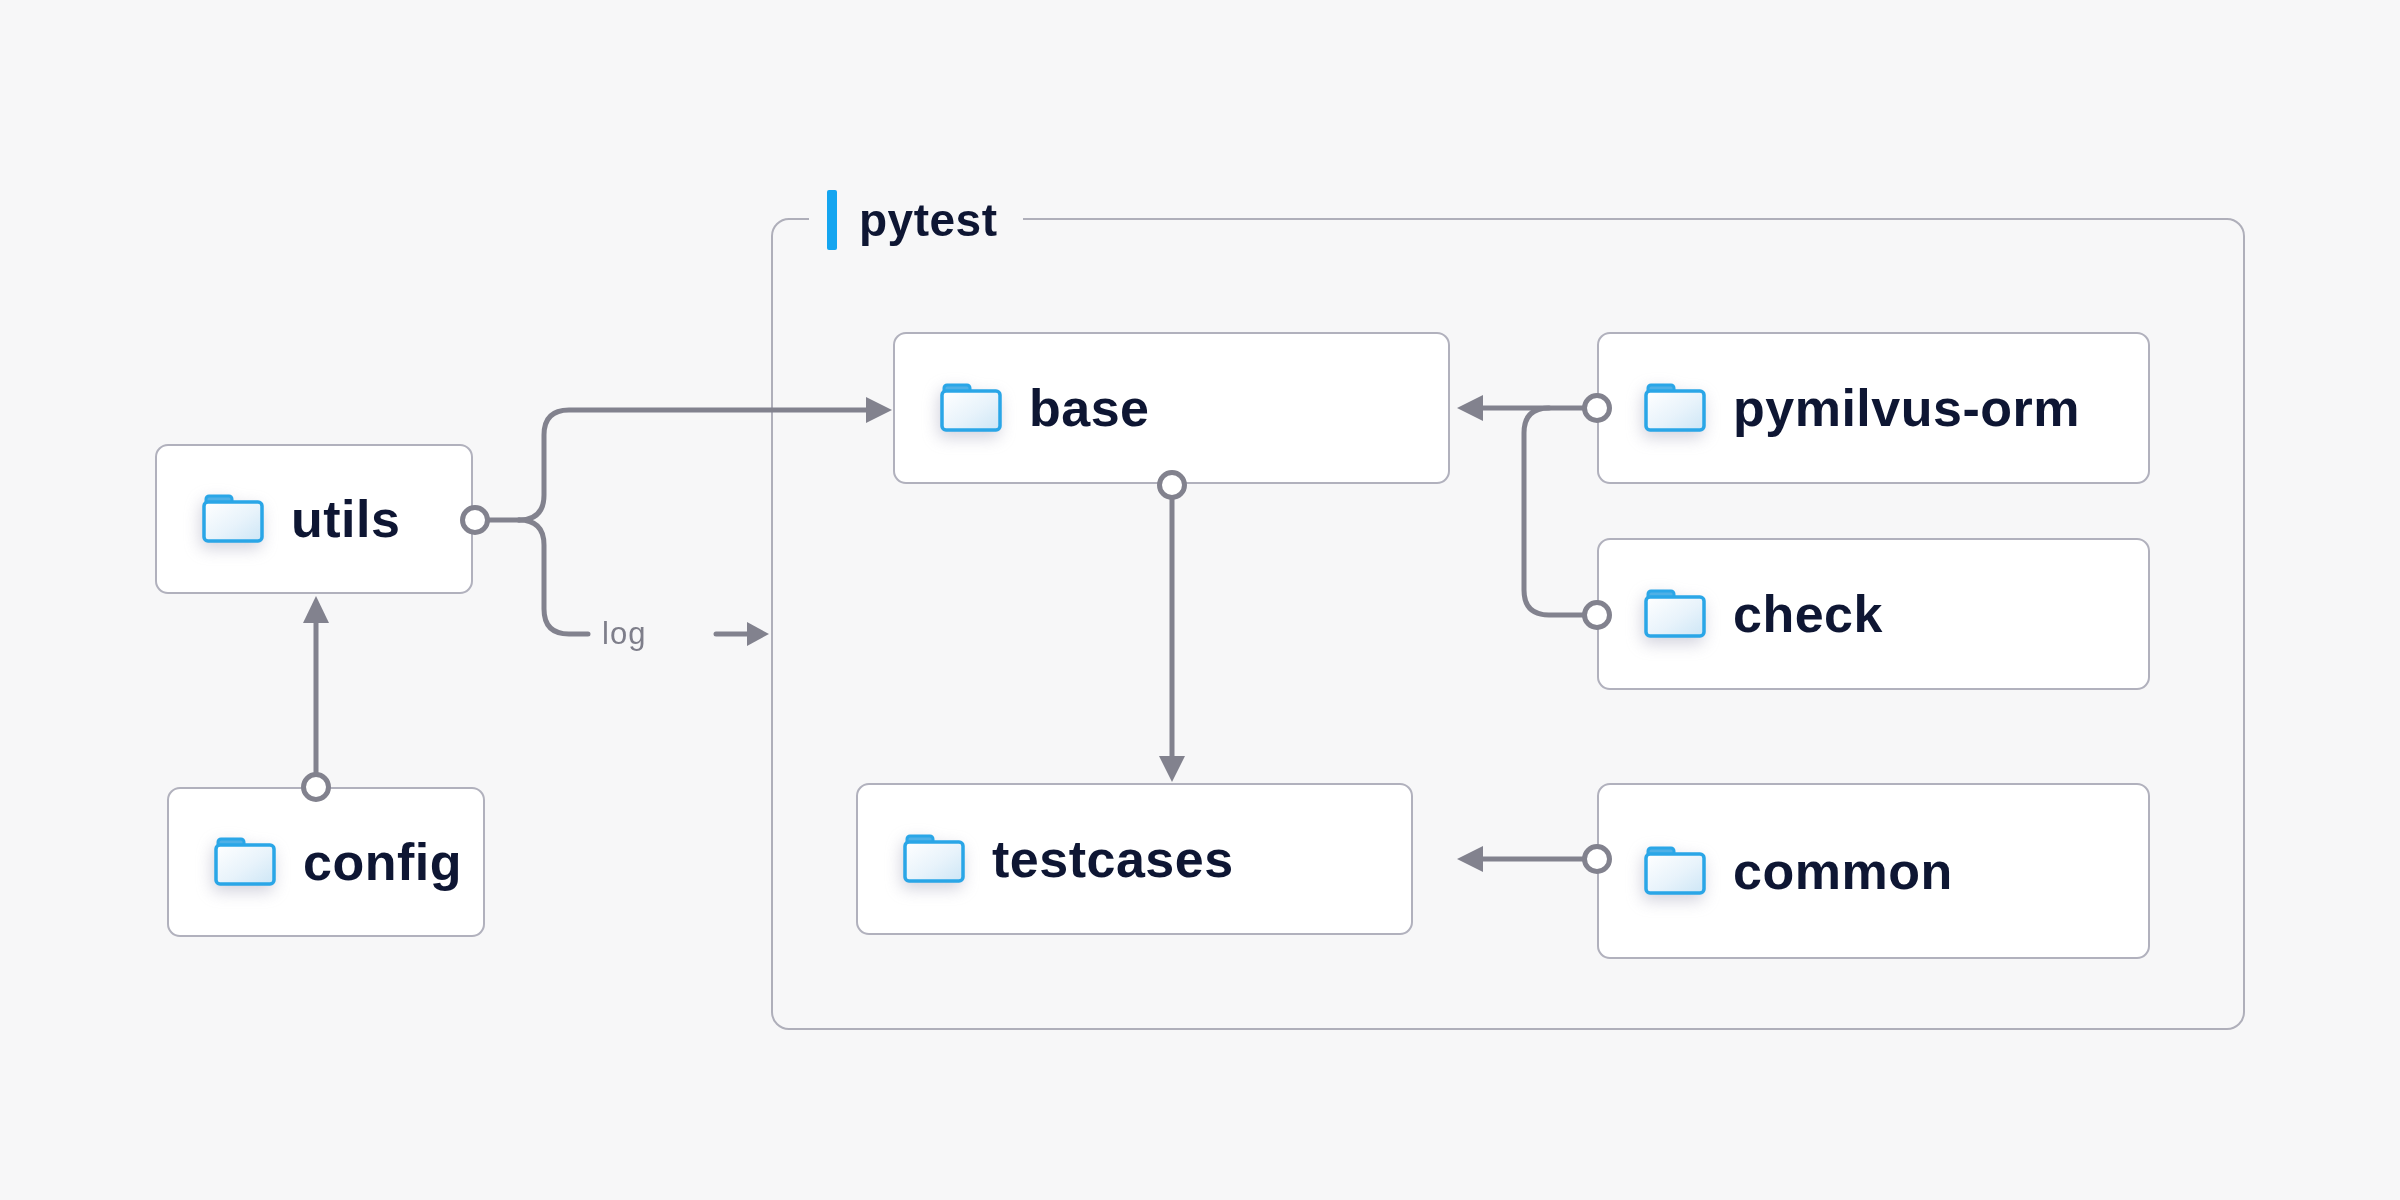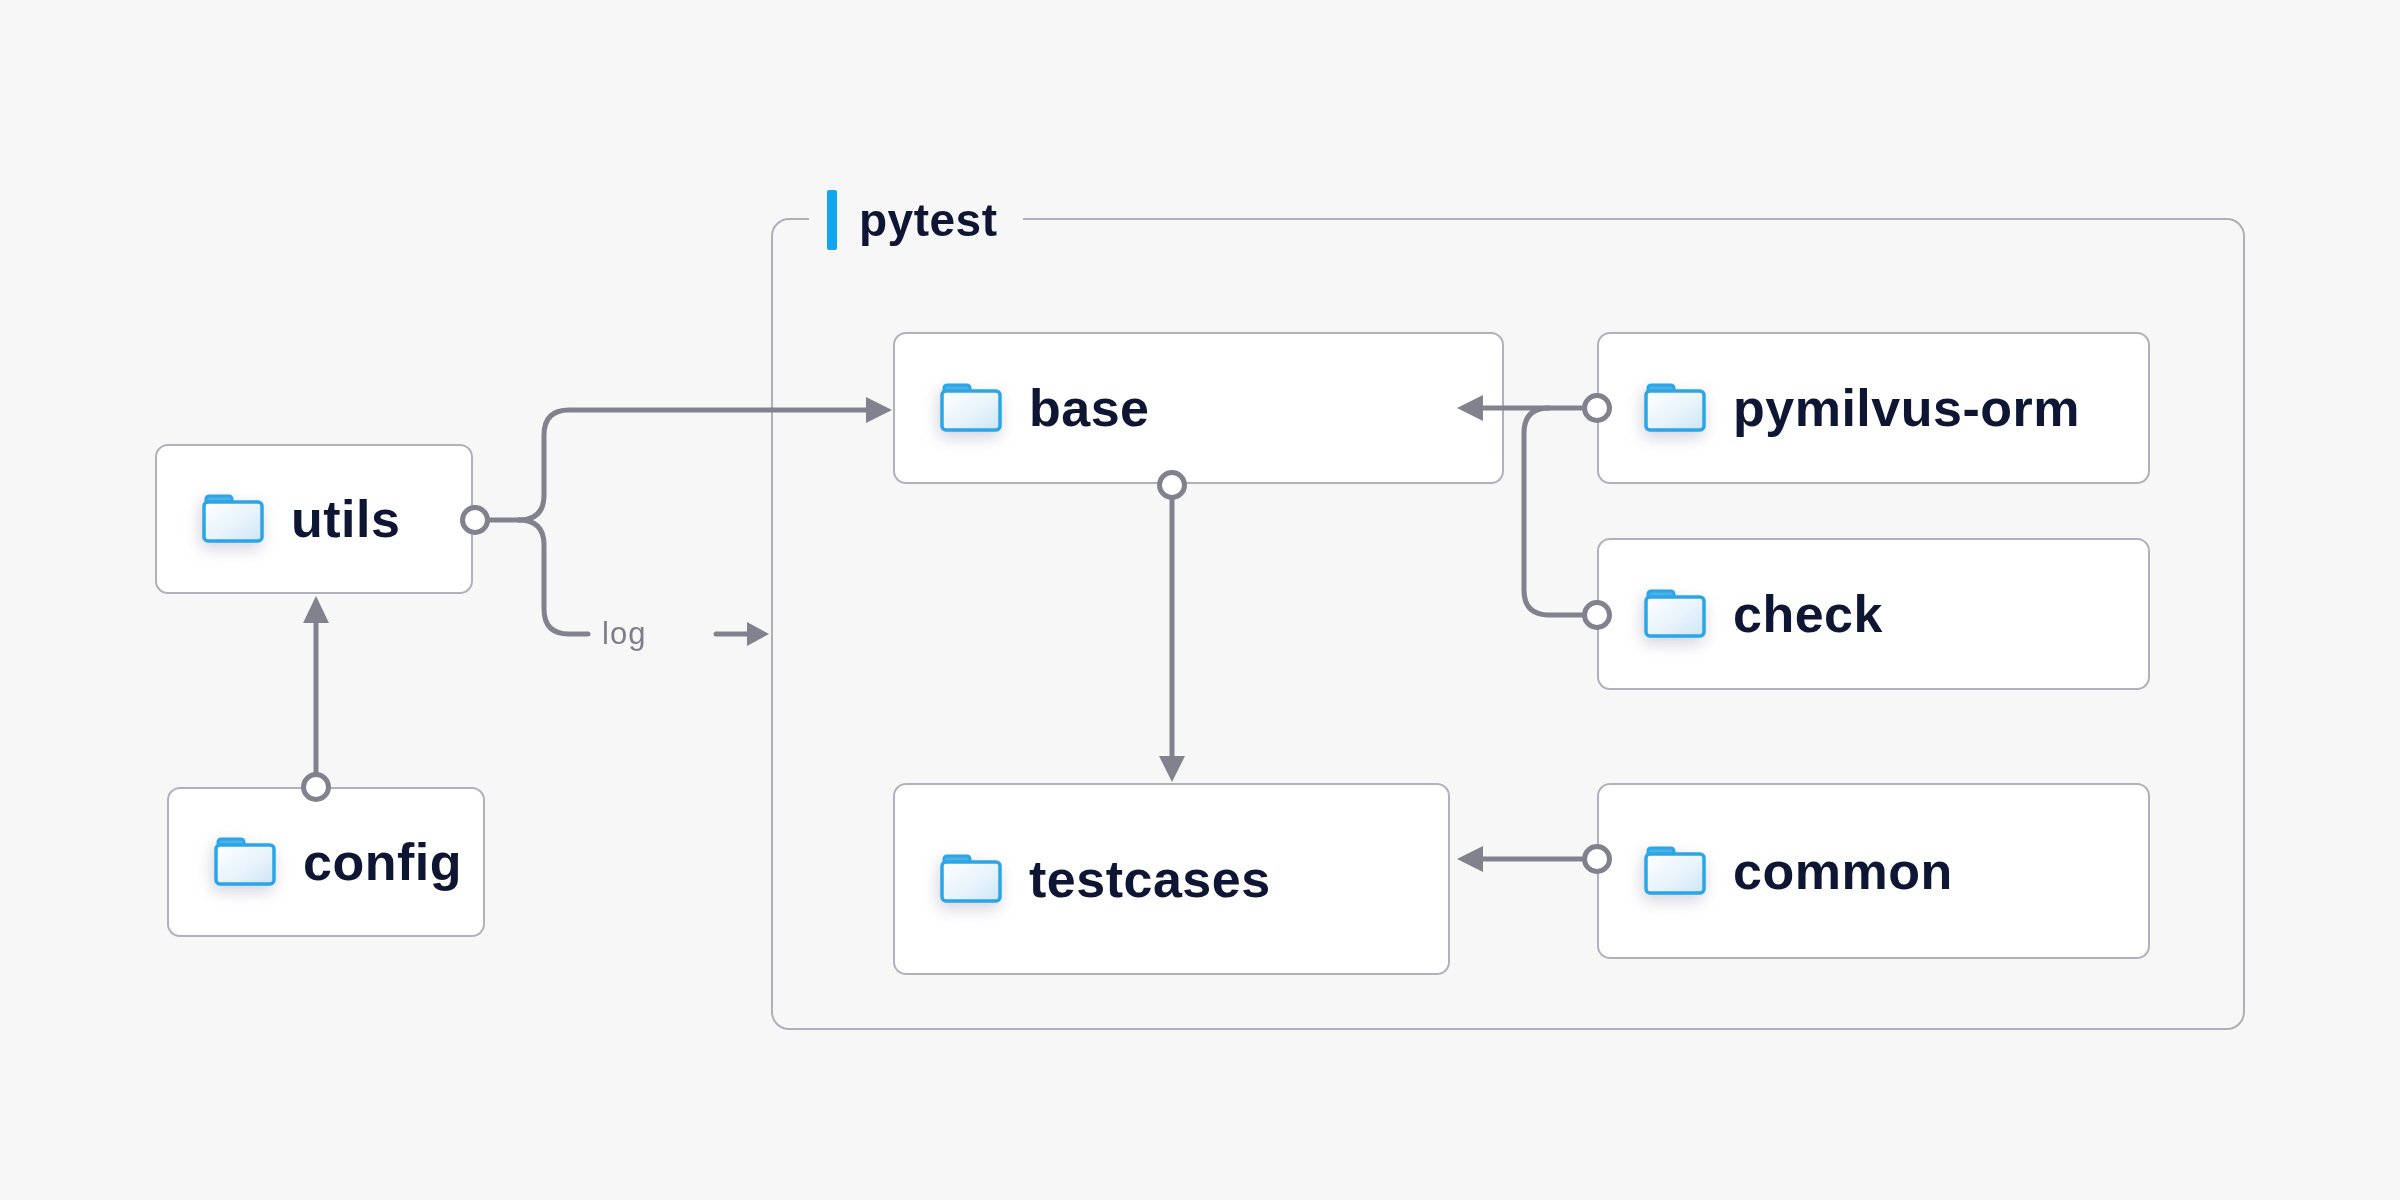--- a/index.html
+++ b/index.html
@@ -117,21 +117,21 @@
   </div>
 
   <div class="node" style="left:167px;top:787px;width:318px;height:150px">
     <svg class="folder" viewBox="0 0 64 50" width="64" height="50" aria-hidden="true">
       <rect class="f-tab" x="5" y="2" width="26" height="14" rx="3"></rect>
       <rect class="f-body" x="3" y="8" width="58" height="39" rx="4" fill="url(#folderGrad)"></rect>
     </svg>
     <span class="node-label">config</span>
   </div>
 
-  <div class="node" style="left:893px;top:332px;width:611px;height:152px">
+  <div class="node" style="left:893px;top:332px;width:557px;height:152px">
     <svg class="folder" viewBox="0 0 64 50" width="64" height="50" aria-hidden="true">
       <rect class="f-tab" x="5" y="2" width="26" height="14" rx="3"></rect>
       <rect class="f-body" x="3" y="8" width="58" height="39" rx="4" fill="url(#folderGrad)"></rect>
     </svg>
     <span class="node-label">base</span>
   </div>
 
   <div class="node" style="left:1597px;top:538px;width:553px;height:152px">
     <svg class="folder" viewBox="0 0 64 50" width="64" height="50" aria-hidden="true">
       <rect class="f-tab" x="5" y="2" width="26" height="14" rx="3"></rect>
@@ -141,21 +141,21 @@
   </div>
 
   <div class="node" style="left:1597px;top:332px;width:553px;height:152px">
     <svg class="folder" viewBox="0 0 64 50" width="64" height="50" aria-hidden="true">
       <rect class="f-tab" x="5" y="2" width="26" height="14" rx="3"></rect>
       <rect class="f-body" x="3" y="8" width="58" height="39" rx="4" fill="url(#folderGrad)"></rect>
     </svg>
     <span class="node-label">pymilvus-orm</span>
   </div>
 
-  <div class="node" style="left:893px;top:783px;width:557px;height:192px">
+  <div class="node" style="left:856px;top:783px;width:557px;height:152px">
     <svg class="folder" viewBox="0 0 64 50" width="64" height="50" aria-hidden="true">
       <rect class="f-tab" x="5" y="2" width="26" height="14" rx="3"></rect>
       <rect class="f-body" x="3" y="8" width="58" height="39" rx="4" fill="url(#folderGrad)"></rect>
     </svg>
     <span class="node-label">testcases</span>
   </div>
 
   <div class="node" style="left:1597px;top:783px;width:553px;height:176px">
     <svg class="folder" viewBox="0 0 64 50" width="64" height="50" aria-hidden="true">
       <rect class="f-tab" x="5" y="2" width="26" height="14" rx="3"></rect>

